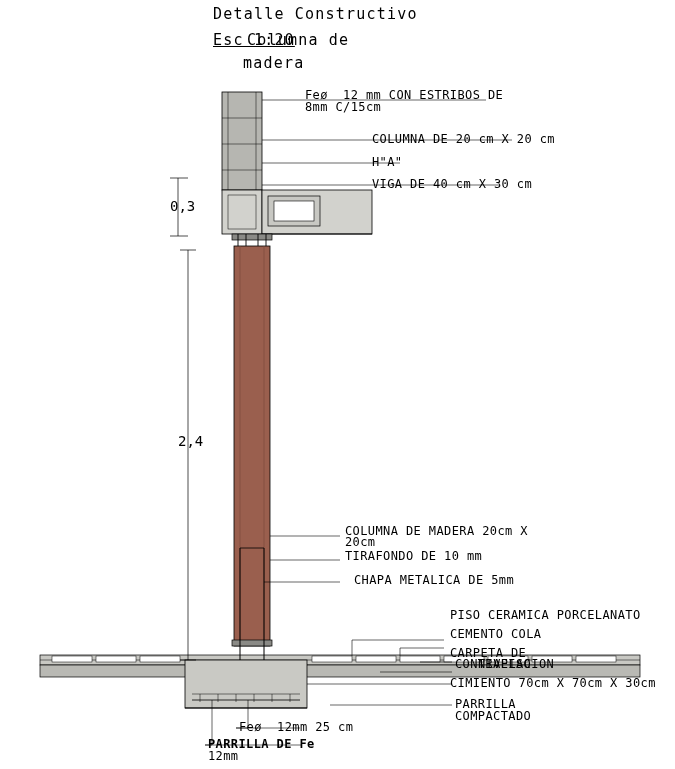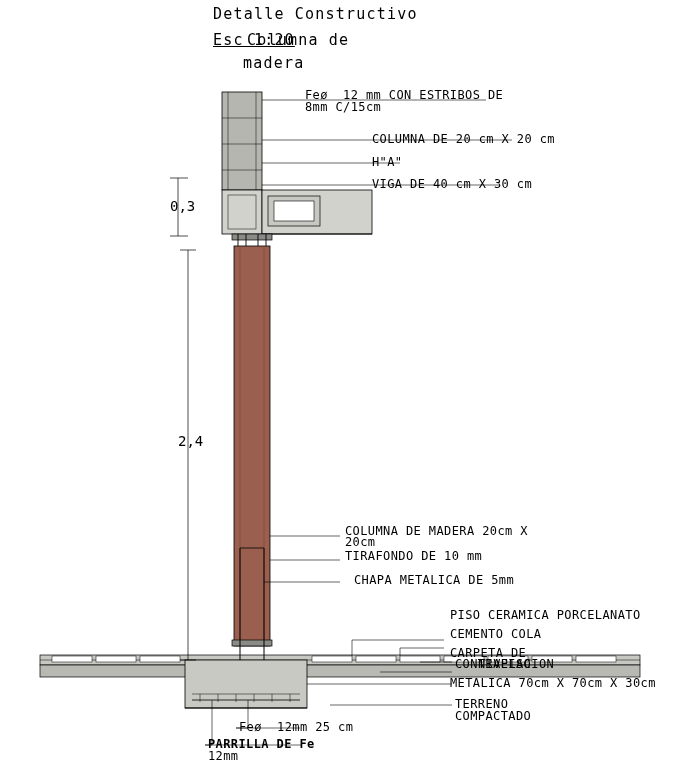--- a/index.html
+++ b/index.html
@@ -160,22 +160,22 @@
   <div class="abs txt" style="left:345px;top:526px;">COLUMNA DE MADERA 20cm X</div>
   <div class="abs txt" style="left:345px;top:537px;">20cm</div>
   <div class="abs txt" style="left:345px;top:551px;">TIRAFONDO DE 10 mm</div>
   <div class="abs txt" style="left:345px;top:575px;margin-left:9px;">CHAPA METALICA DE 5mm</div>
 
   <div class="abs txt" style="left:450px;top:610px;">PISO CERAMICA PORCELANATO</div>
   <div class="abs txt" style="left:450px;top:629px;">CEMENTO COLA</div>
   <div class="abs txt" style="left:450px;top:648px;">CARPETA DE</div>
   <div class="abs txt" style="left:450px;top:659px;margin-left:28px;">NIVELACION</div>
   <div class="abs txt" style="left:455px;top:659px;">CONTRAPISO</div>
-  <div class="abs txt" style="left:450px;top:678px;">METALICA 70cm X 70cm X 30cm</div>
-  <div class="abs txt" style="left:455px;top:699px;">TERRENO</div>
+  <div class="abs txt" style="left:450px;top:678px;">CIMIENTO 70cm X 70cm X 30cm</div>
+  <div class="abs txt" style="left:455px;top:699px;">PARRILLA</div>
   <div class="abs txt" style="left:455px;top:711px;">COMPACTADO</div>
 
   <div class="abs txt" style="left:239px;top:722px;">Feø  12mm 25 cm</div>
   <div class="abs txt" style="left:208px;top:739px;font-weight:bold;">PARRILLA DE Fe</div>
   <div class="abs txt" style="left:208px;top:751px;">12mm</div>
 
   <div class="abs dimlbl" style="left:170px;top:198px;">0,3</div>
   <div class="abs dimlbl" style="left:178px;top:433px;">2,4</div>
 
 </div>

